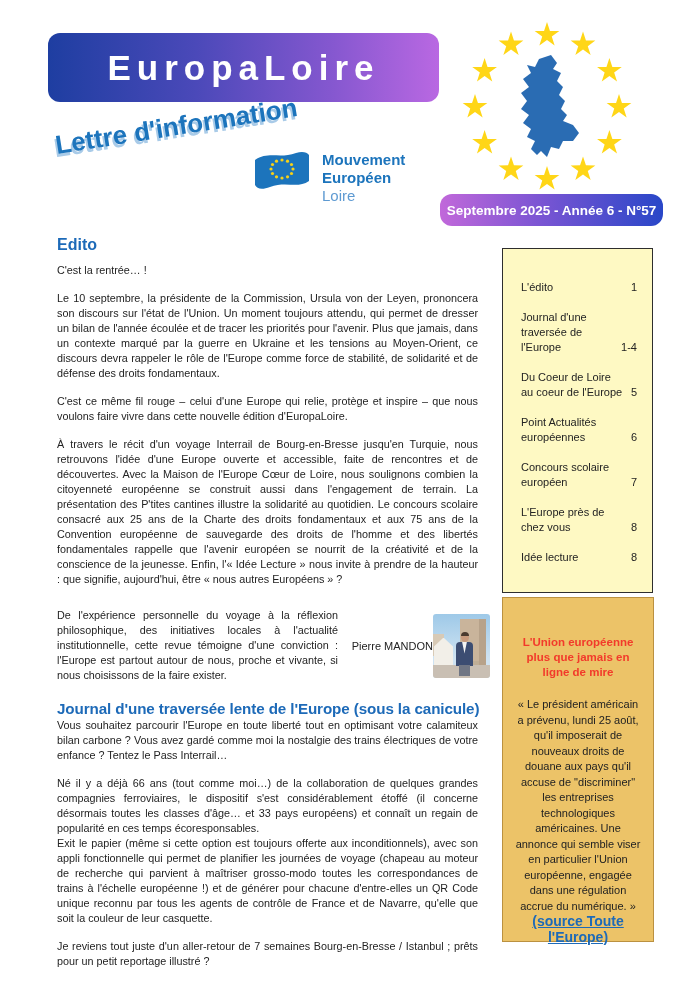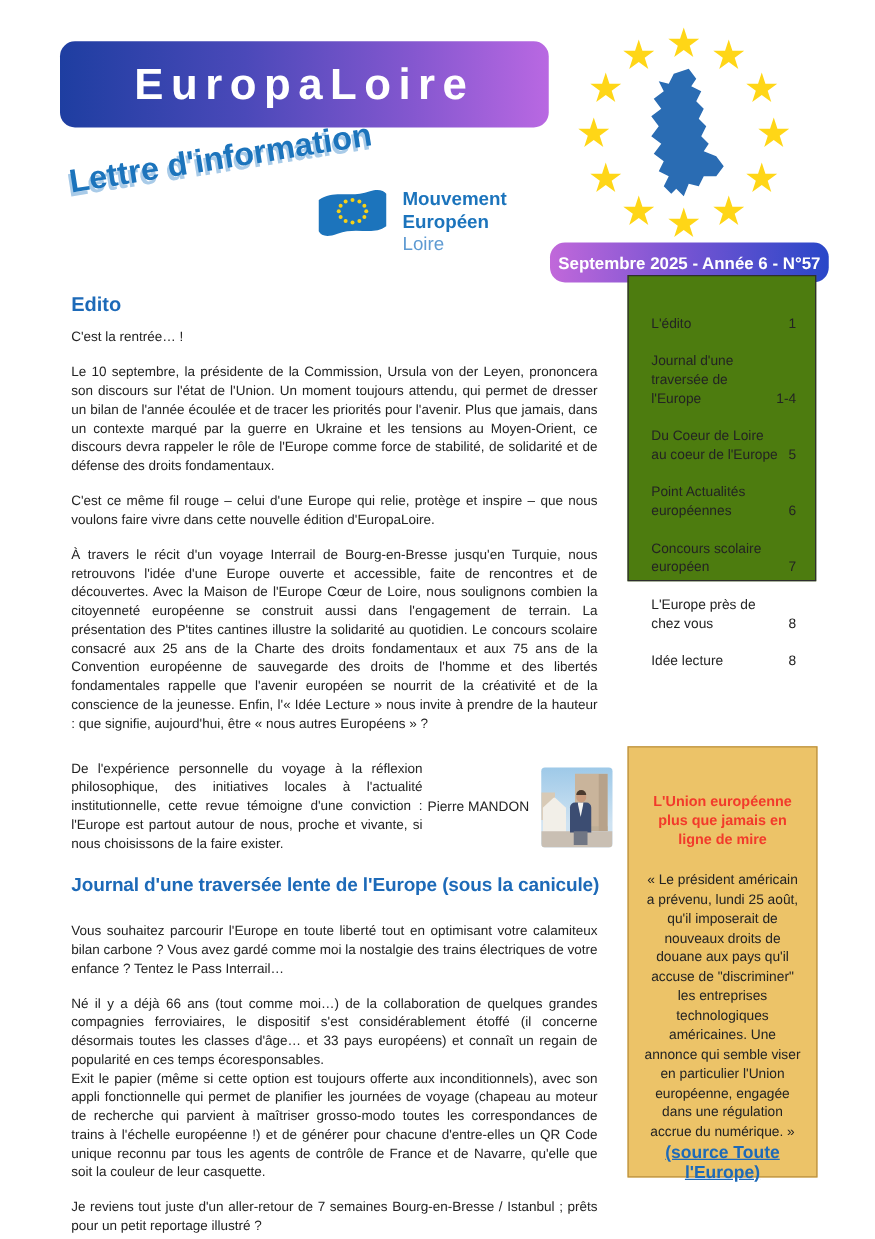--- a/index.html
+++ b/index.html
@@ -23,47 +23,47 @@
   .issue-box{position:absolute;left:440px;top:194px;width:223px;height:32px;border-radius:12px;
     background:linear-gradient(90deg,#c168da 0%,#7a55d3 45%,#2947c8 100%);
     display:flex;align-items:center;justify-content:center;
     font-size:13.5px;font-weight:bold;color:#fff;white-space:nowrap;}
 
   .loire-logo{position:absolute;left:458px;top:18px;width:178px;height:178px;}
 
   
   .main-col{position:absolute;left:57px;top:236px;width:433px;}
   .h-blue{font-size:16px;font-weight:bold;color:#1d6ab8;margin:0 0 9px 0;}
-  .h-journal{font-size:15.2px;font-weight:bold;color:#1d6ab8;letter-spacing:-0.1px;margin:3px 0 21px 0;}
+  .h-journal{font-size:15.2px;font-weight:bold;color:#1d6ab8;letter-spacing:-0.1px;margin:3px 0 1px 0;}
   .main-col p{font-size:10.8px;line-height:15px;text-align:justify;margin:0 12px 13px 0;}
   .main-col p.pre-sig{margin-bottom:21px;}
   .main-col p.no-gap{margin-bottom:0;}
 
   .sig-row{display:flex;align-items:center;margin:0 0 17px 0;}
   .sig-para{width:281px;flex:none;margin:0 !important;}
-  .sig-name{font-size:11px;white-space:nowrap;margin-left:4px;flex:1;text-align:left;}
+  .sig-name{font-size:11px;white-space:nowrap;margin-left:4px;flex:1;text-align:right;}
   .photo{position:relative;width:57px;height:64px;flex:none;border-radius:3px;overflow:hidden;
     background:linear-gradient(#9ec9e8,#cfe3f2 70%);}
   .photo .bldg-r{position:absolute;left:27px;top:5px;width:26px;height:46px;background:#c9b49b;
     box-shadow:inset -6px 0 0 #bda containing;}
   .photo .bldg-r{box-shadow:inset -7px 0 0 #b7a28a, inset 0 -4px 0 #bfae96;}
   .photo .bldg-l{position:absolute;left:0;top:20px;width:11px;height:22px;background:#d8cab6;}
   .photo .gable{position:absolute;left:1px;top:24px;width:19px;height:28px;background:#f2efe8;
     clip-path:polygon(50% 0,100% 32%,100% 100%,0 100%,0 32%);}
   .photo .ground{position:absolute;left:0;bottom:0;width:100%;height:13px;background:#c9bfb3;}
   .photo .head{position:absolute;left:28px;top:19px;width:8px;height:9px;border-radius:50%;background:#c89a7c;}
   .photo .hair{position:absolute;left:28px;top:18px;width:8px;height:4px;border-radius:4px 4px 0 0;background:#4a3a2e;}
   .photo .torso{position:absolute;left:23px;top:28px;width:17px;height:24px;border-radius:4px 4px 0 0;background:#3c4d72;}
   .photo .shirt{position:absolute;left:29px;top:28px;width:5px;height:12px;background:#f4f4f2;
     clip-path:polygon(0 0,100% 0,50% 100%);}
   .photo .legs{position:absolute;left:26px;top:51px;width:11px;height:11px;background:#707684;}
 
   
-  .toc{position:absolute;left:502px;top:220px;width:151px;height:245px;box-sizing:border-box;
-    border:1.5px solid #2e2e2e;background:#4d7c0f;padding:31px 15px 0 18px;}
+  .toc{position:absolute;left:502px;top:248px;width:151px;height:345px;box-sizing:border-box;
+    border:1.5px solid #2e2e2e;background:#fef9c3;padding:31px 15px 0 18px;}
   .toc-row{display:flex;align-items:flex-end;margin-bottom:15px;}
   .toc-label{flex:1;font-size:11px;line-height:15px;}
   .toc-page{font-size:11px;line-height:15px;margin-left:6px;}
 
   
   .spotlight{position:absolute;left:502px;top:597px;width:152px;height:345px;box-sizing:border-box;
     background:#ecc368;border:1px solid #bb9140;padding:37px 11px 0 11px;text-align:center;}
   .spot-title{color:#f23a2b;font-weight:bold;font-size:11.5px;line-height:15px;margin-bottom:17px;}
   .spot-quote{font-size:11px;line-height:15.5px;color:#222;}
   .spot-link{display:block;color:#1d6ab8;font-weight:bold;font-size:14px;line-height:15.5px;

